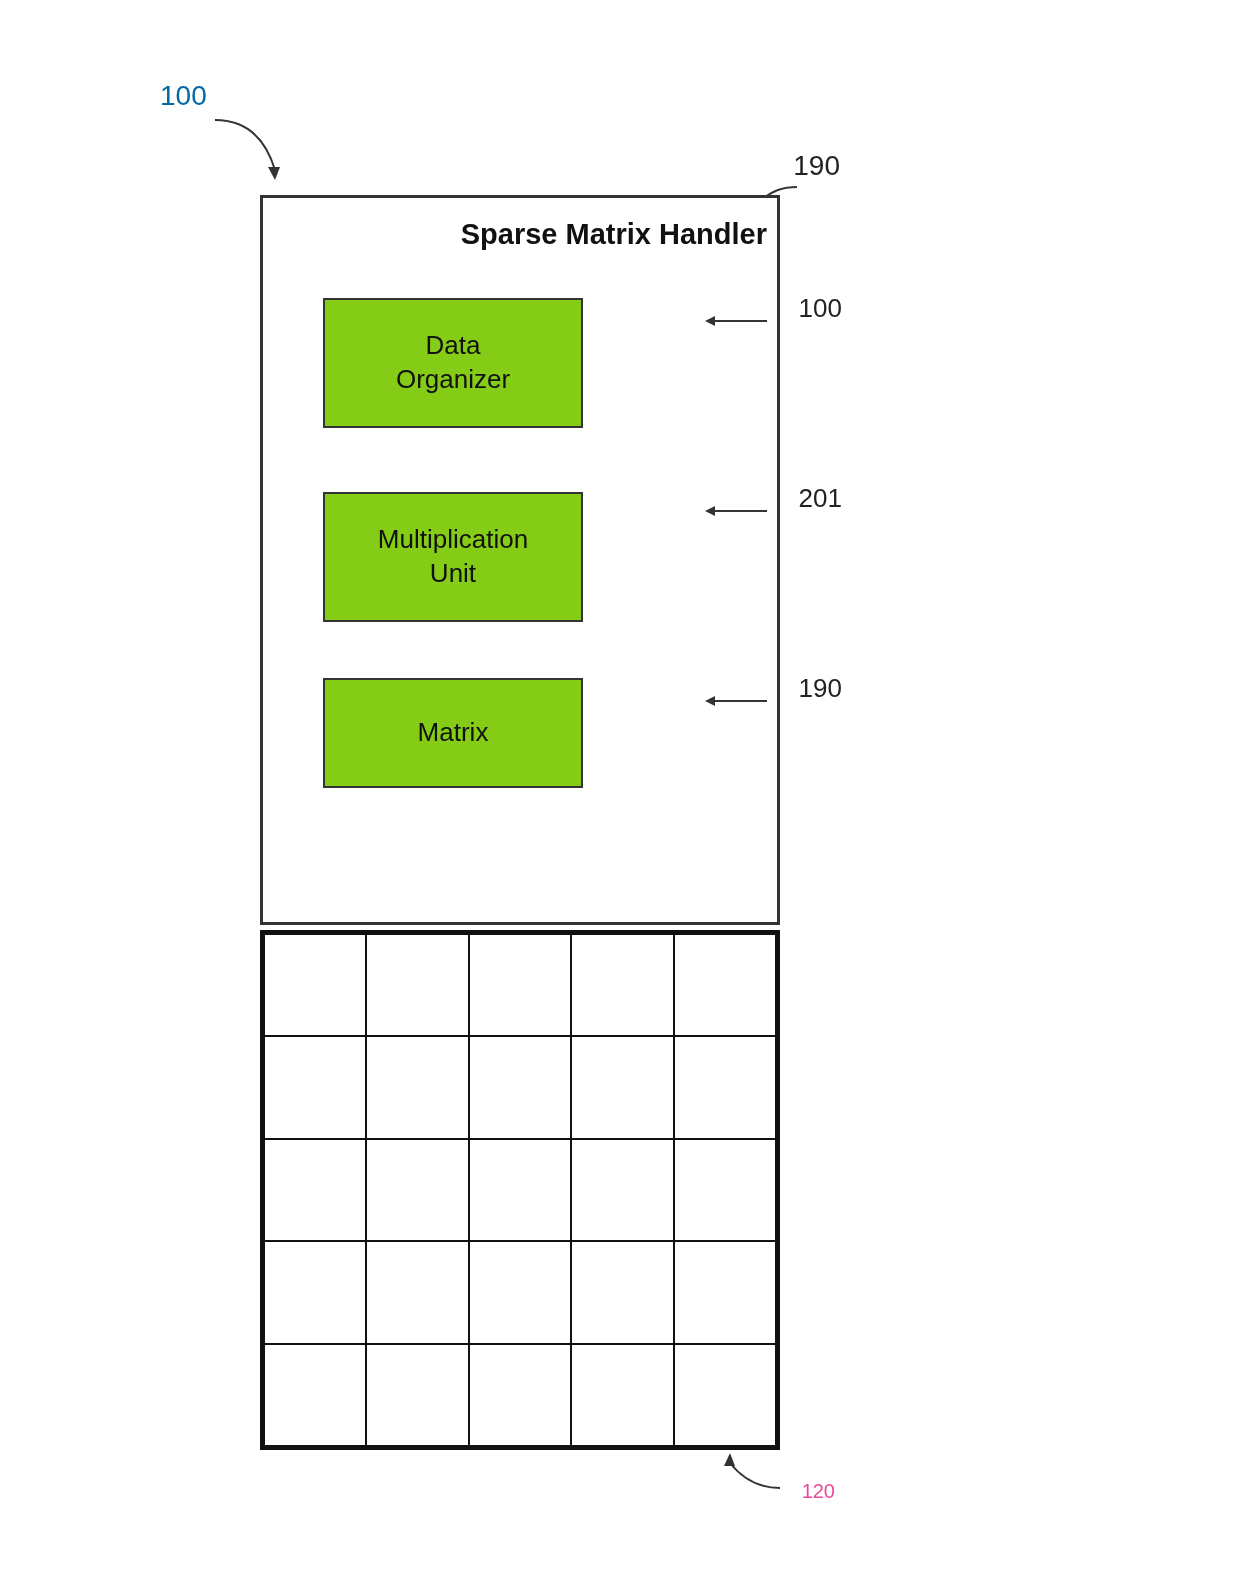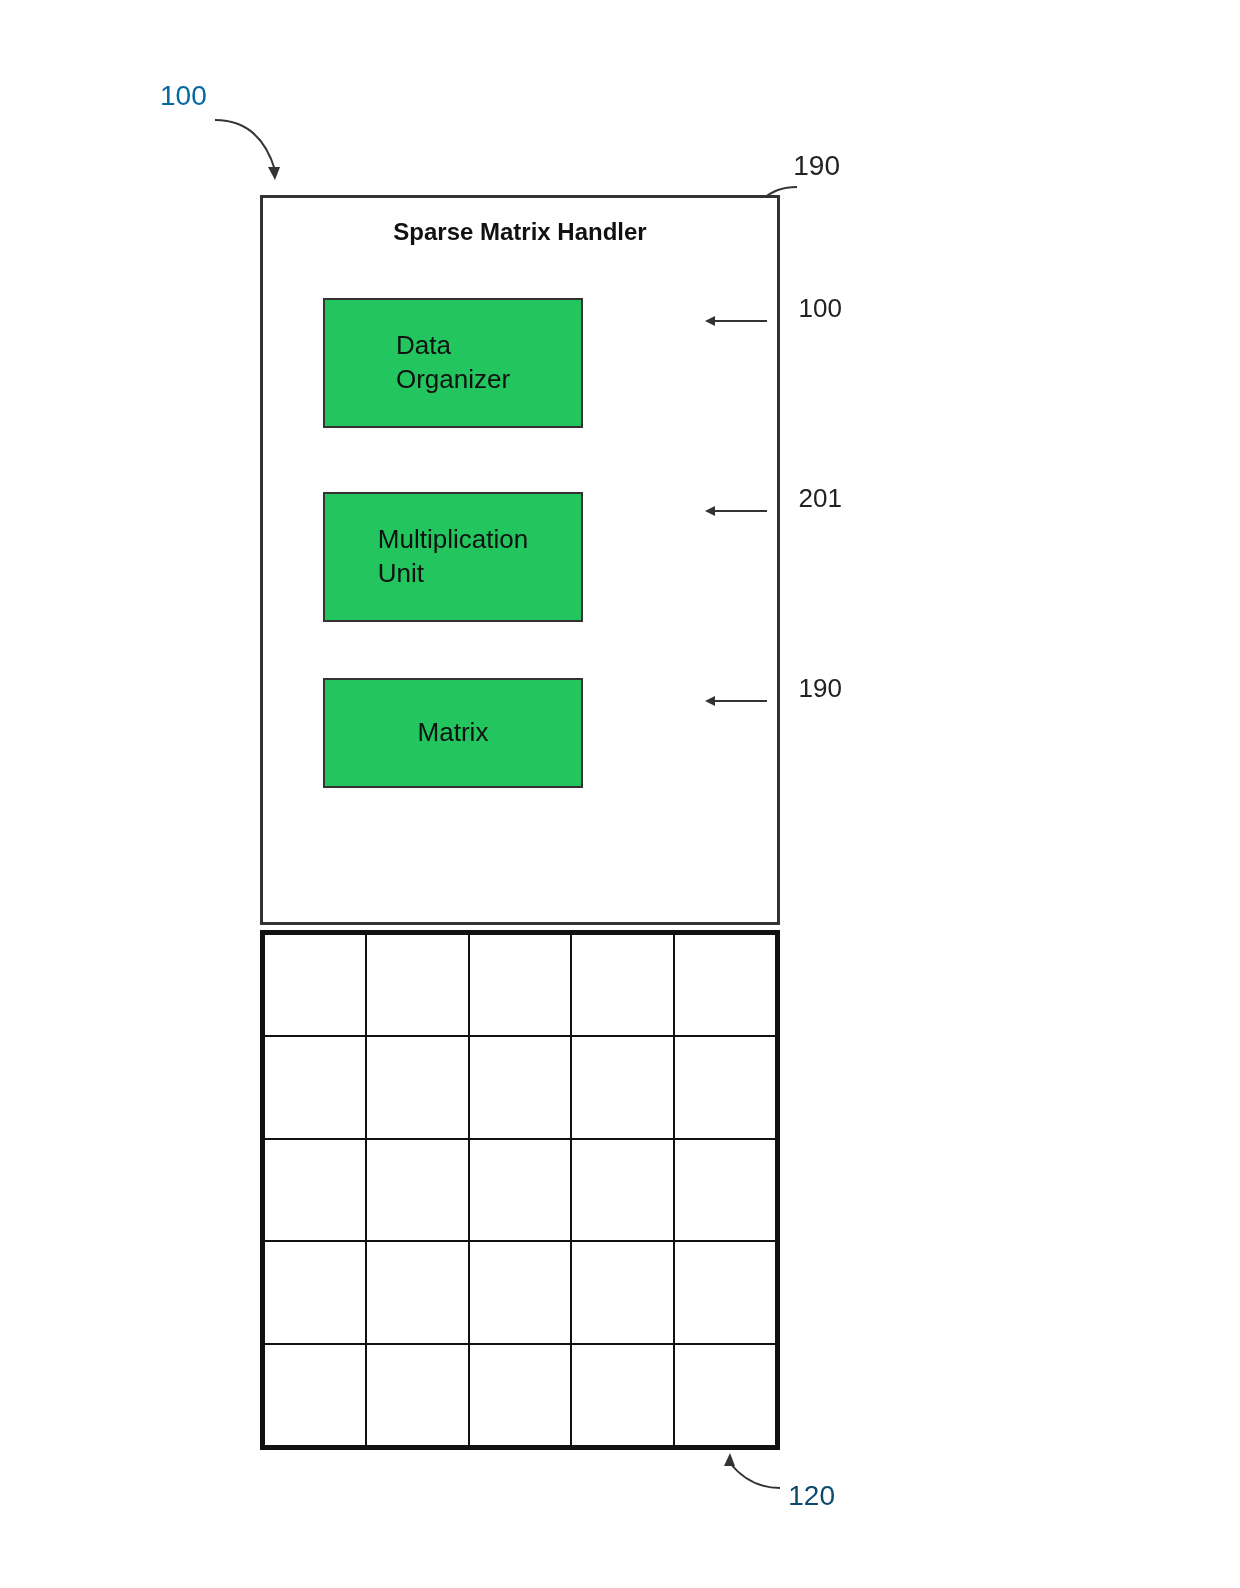--- a/index.html
+++ b/index.html
@@ -53,35 +53,36 @@
       position: absolute;
       top: 145px;
       left: 100px;
       width: 520px;
       height: 730px;
       border: 3px solid #333;
       background: #fff;
     }
 
     .main-title {
-      text-align: center;
-      font-size: 24px;
+      text-align: right;
+      font-size: 29px;
       font-weight: bold;
       padding: 20px 10px 10px 10px;
       color: #111;
     }
 
     
     .inner-box {
       position: absolute;
       border: 2px solid #333;
-      background: #22c55e;
+      background: #84cc16;
       display: flex;
       align-items: center;
       justify-content: center;
+      text-align: center;
     }
 
     .inner-box-label {
       font-size: 26px;
       color: #111;
       line-height: 1.3;
     }
 
     
     .data-organizer-box {
@@ -135,22 +136,22 @@
       border: 2.5px solid #111;
       width: 20%;
       height: 20%;
     }
 
     
     .label-120 {
       position: absolute;
       top: 1430px;
       right: 5px;
-      font-size: 28px;
-      color: #0c4a6e;
+      font-size: 20px;
+      color: #ec4899;
     }
 
     
     .arrow-svg {
       overflow: visible;
     }
   </style>
 </head>
 <body>
 

